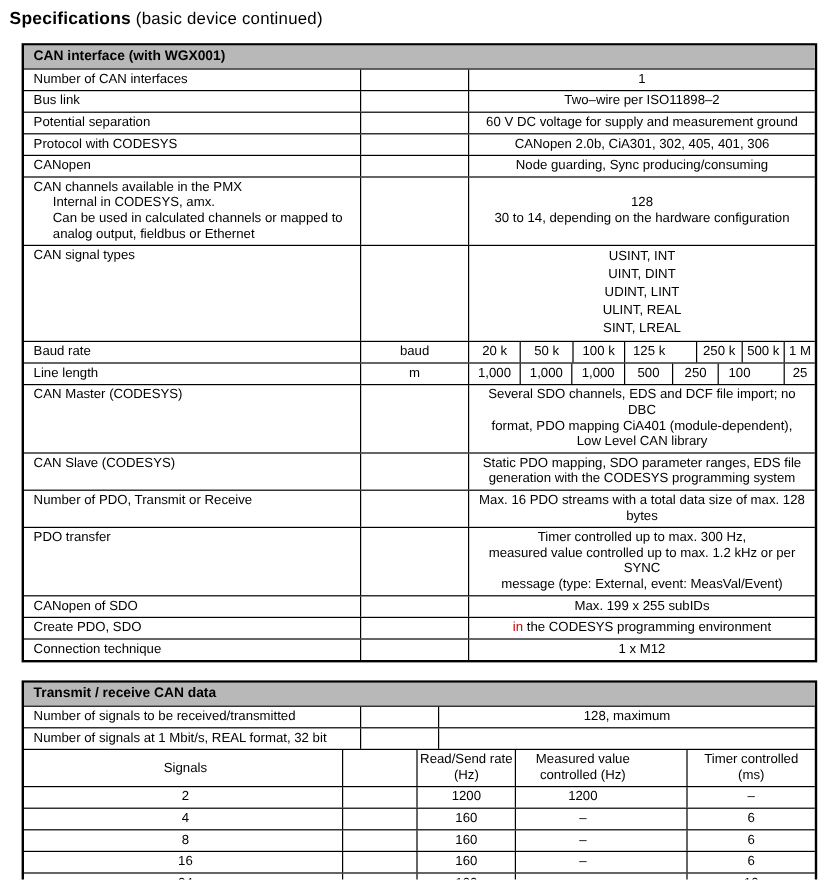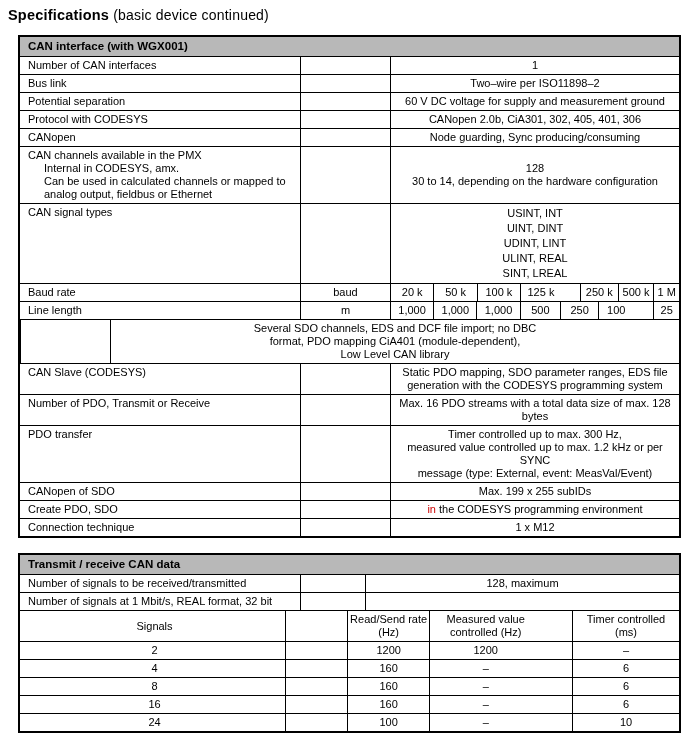--- a/index.html
+++ b/index.html
@@ -141,20 +141,21 @@
             <div class="subcell" style="flex-grow: 48;">1,000</div>
             <div class="subcell" style="flex-grow: 48;">1,000</div>
             <div class="subcell" style="flex-grow: 48;">1,000</div>
             <div class="subcell" style="flex-grow: 45;">500</div>
             <div class="subcell" style="flex-grow: 42;">250</div>
             <div class="subcell" style="flex-grow: 39;">100</div>
             <div class="subcell" style="flex-grow: 28; margin-left: 20px;">25</div>
           </div>
         </div>
         <div class="row">
+          <div class="cell label">CAN Master (CODESYS)</div>
           <div class="cell unit"></div>
           <div class="cell value">
             <div>Several SDO channels, EDS and DCF file import; no DBC</div>
             <div>format, PDO mapping CiA401 (module-dependent),</div>
             <div>Low Level CAN library</div>
           </div>
         </div>
         <div class="row">
           <div class="cell label">CAN Slave (CODESYS)</div>
           <div class="cell unit"></div>

